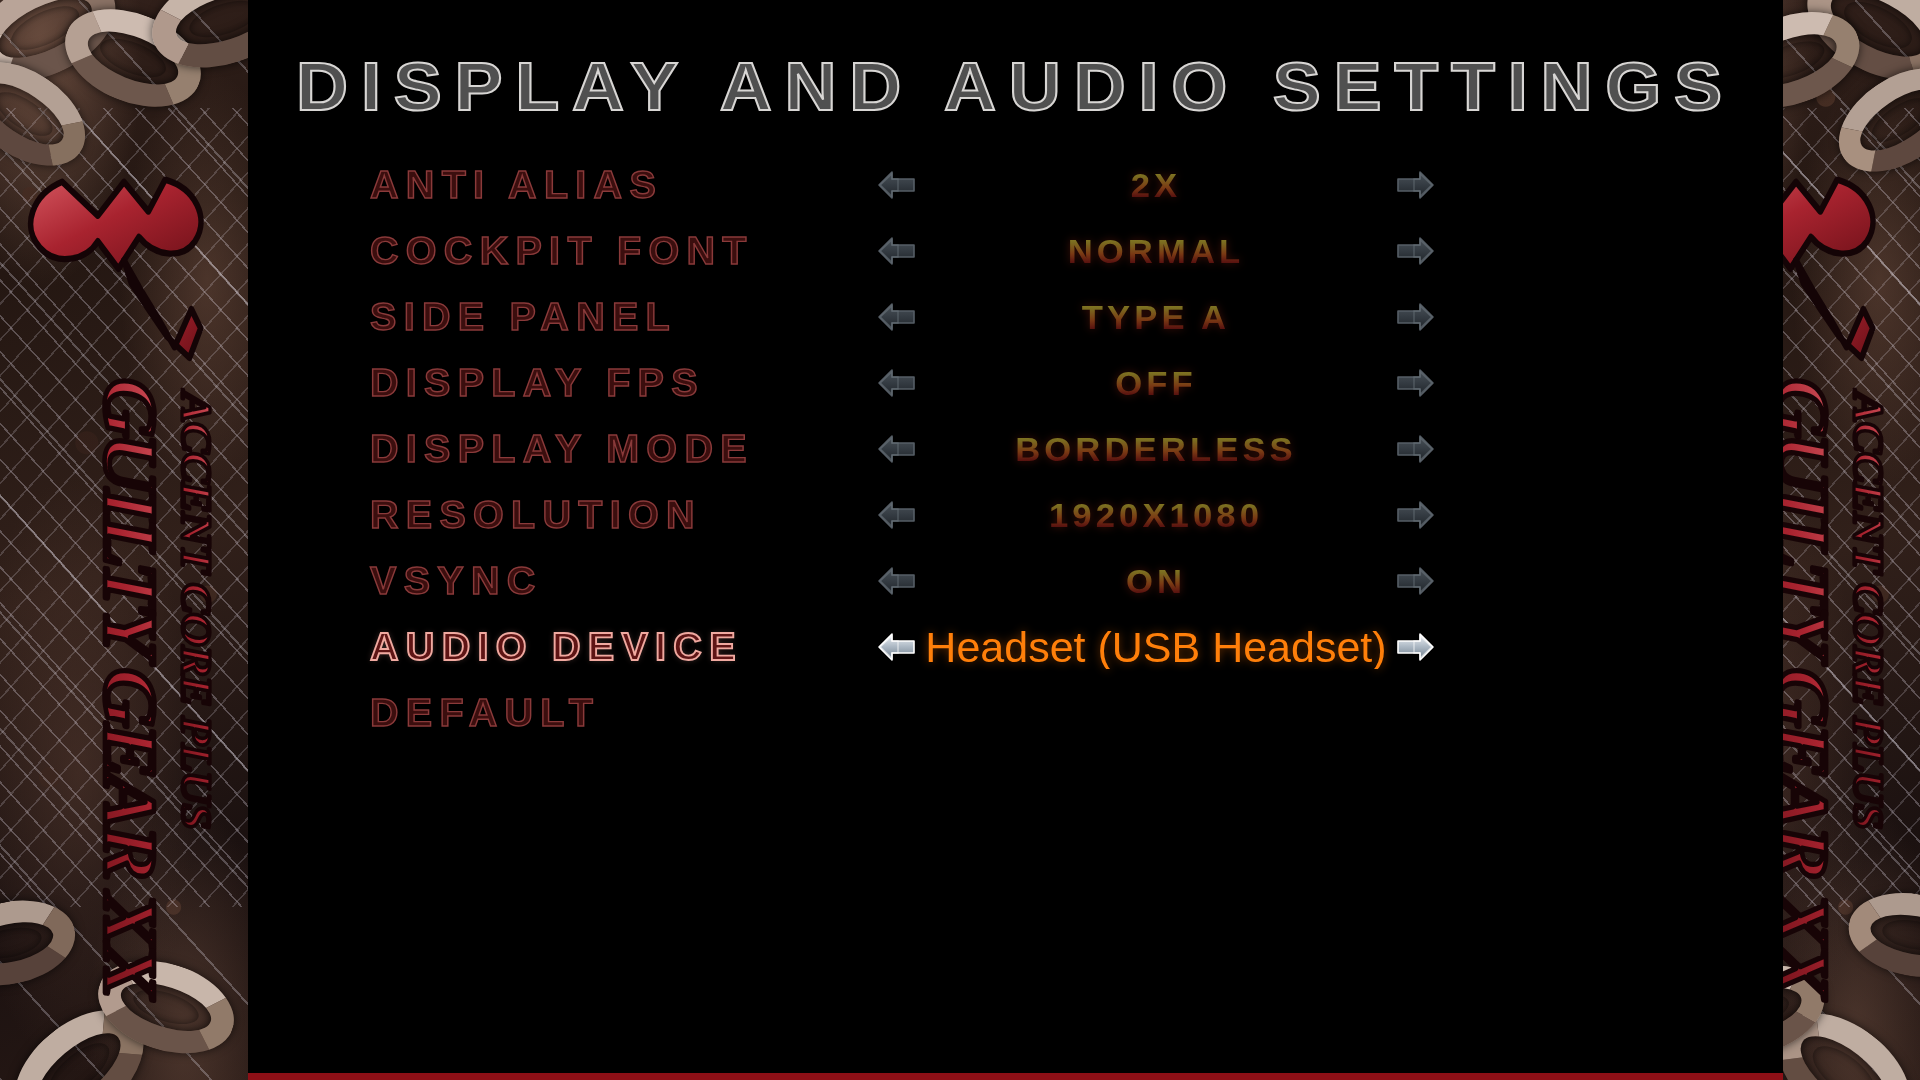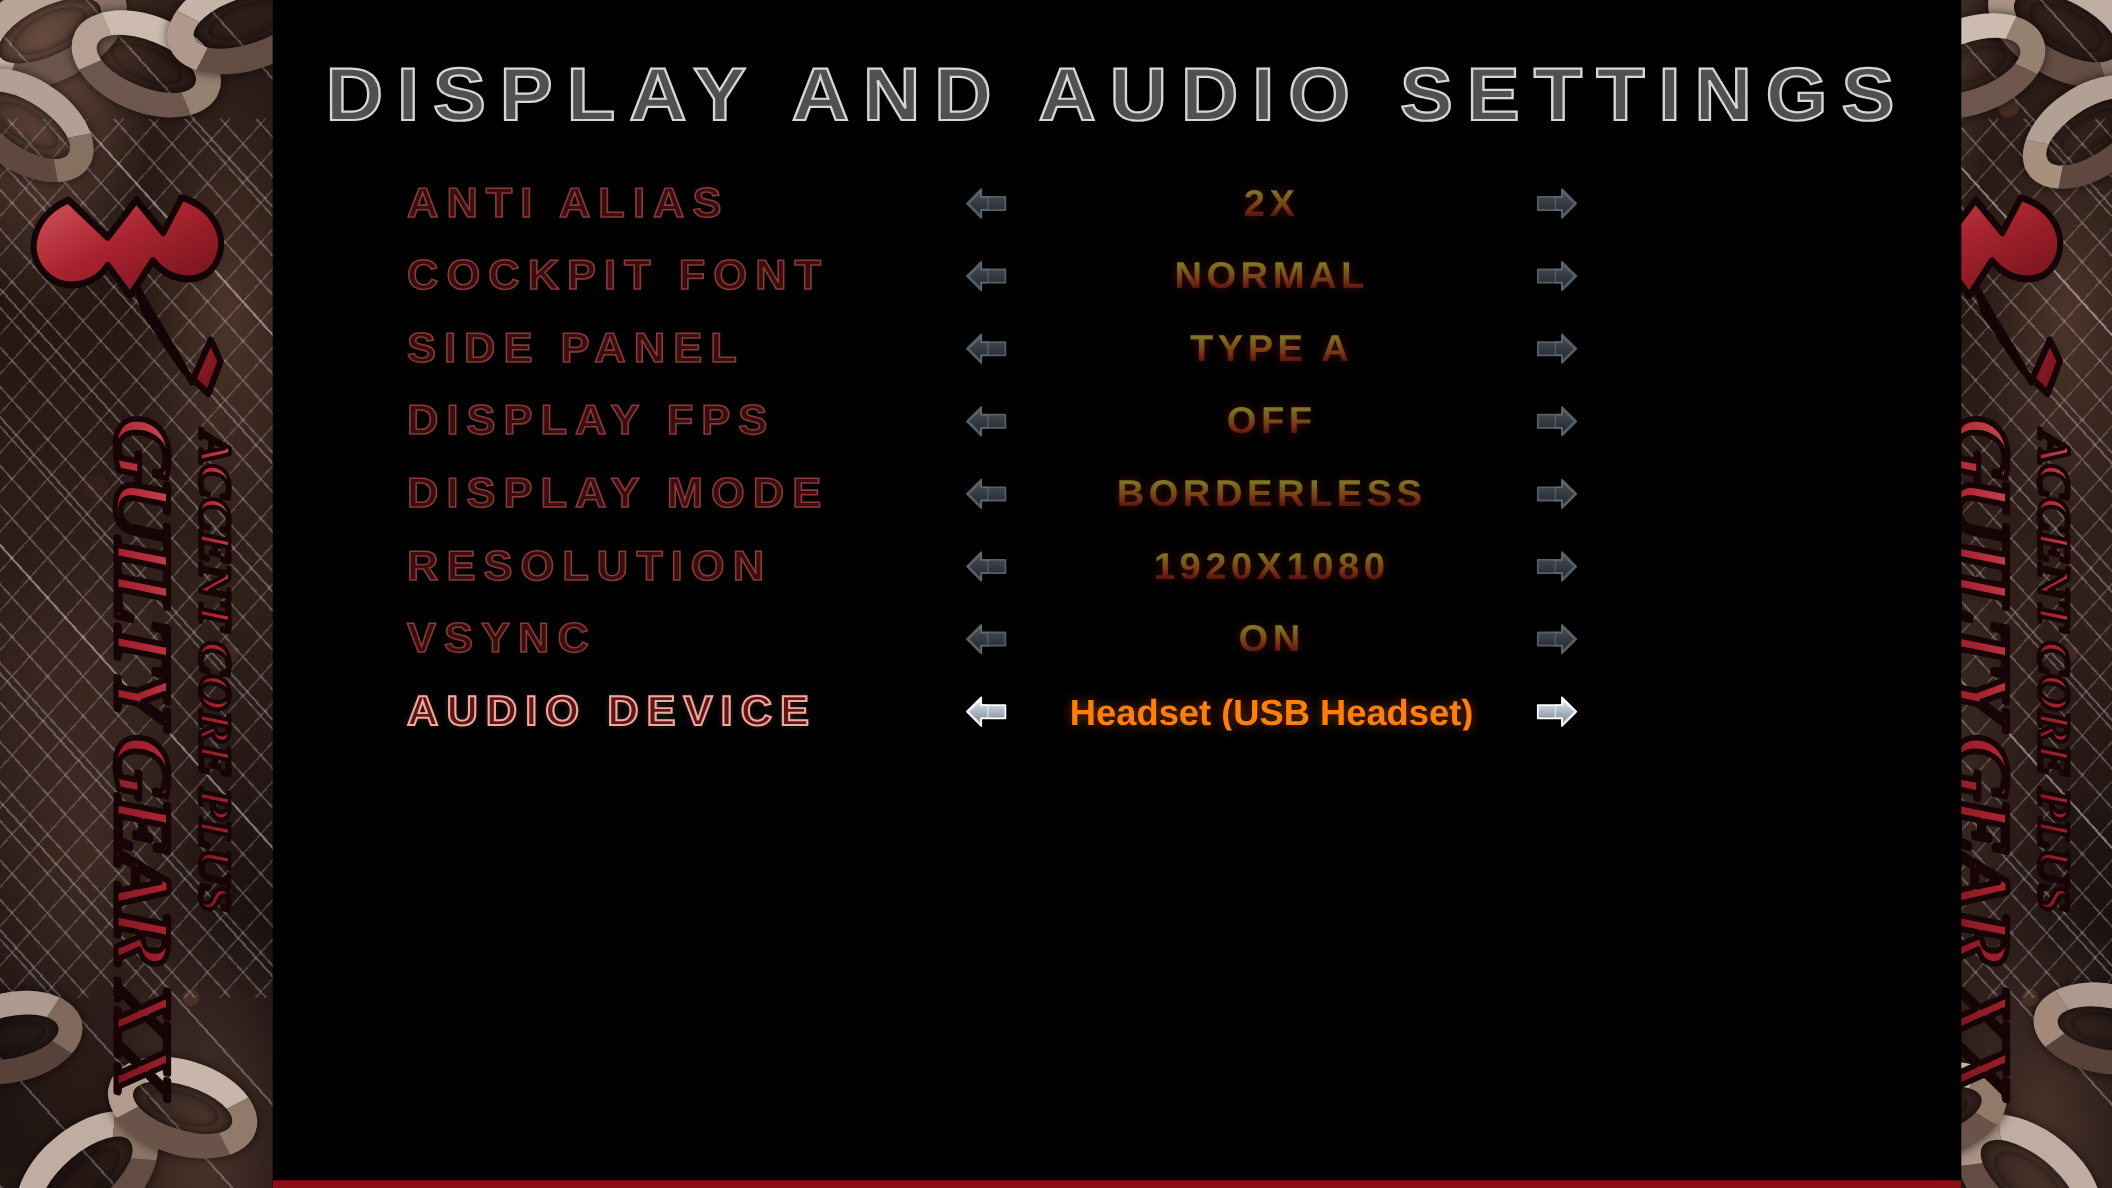--- a/index.html
+++ b/index.html
@@ -201,22 +201,22 @@
     filter:drop-shadow(0 0 4px rgba(120,30,15,.55));
     transform:scaleX(1.02);
   }
   
   .menu-row.selected .row-value {
     background-image:none;
     -webkit-background-clip:border-box;
     background-clip:border-box;
     color:#ff7f0a;
     font-family:"Liberation Sans", sans-serif;
-    font-weight:bold;
-    font-size:33px;
+    font-weight:normal;
+    font-size:43px;
     letter-spacing:0px;
     transform:none;
     filter:drop-shadow(0 0 5px rgba(255,110,0,.45));
     padding:0 2px;
     text-overflow:clip;
   }
 </style>
 </head>
 <body>
 
@@ -554,18 +554,21 @@
         <stop class="s2" offset="50%" stop-color="#aab6c2"></stop>
         <stop class="s3" offset="100%" stop-color="#6e7c8a"></stop>
       </linearGradient>
     </defs>
     <path class="ap" d="M39 20 L26 7 L26 14 L4 14 L4 26 L26 26 L26 33 Z" stroke-width="1.6" stroke-linejoin="round" fill="url(#agrad15)" stroke="#ffffff"></path>
     <path class="ah" d="M37.6 20 L26 8.8 L26 14 L20 14 L20 26 L26 26 L26 31.2 Z" fill="none" stroke-width="1.4" opacity=".55" stroke="#ffffff"></path>
   </svg>
             </div>
           </div>
         </div>
+        <div class="menu-row no-control">
+          <div class="row-label">DEFAULT</div>
+        </div>
       </div>
 
     <div id="panel-bottom-rule"></div>
   </div>
 
 </div>
 
 </body></html>

